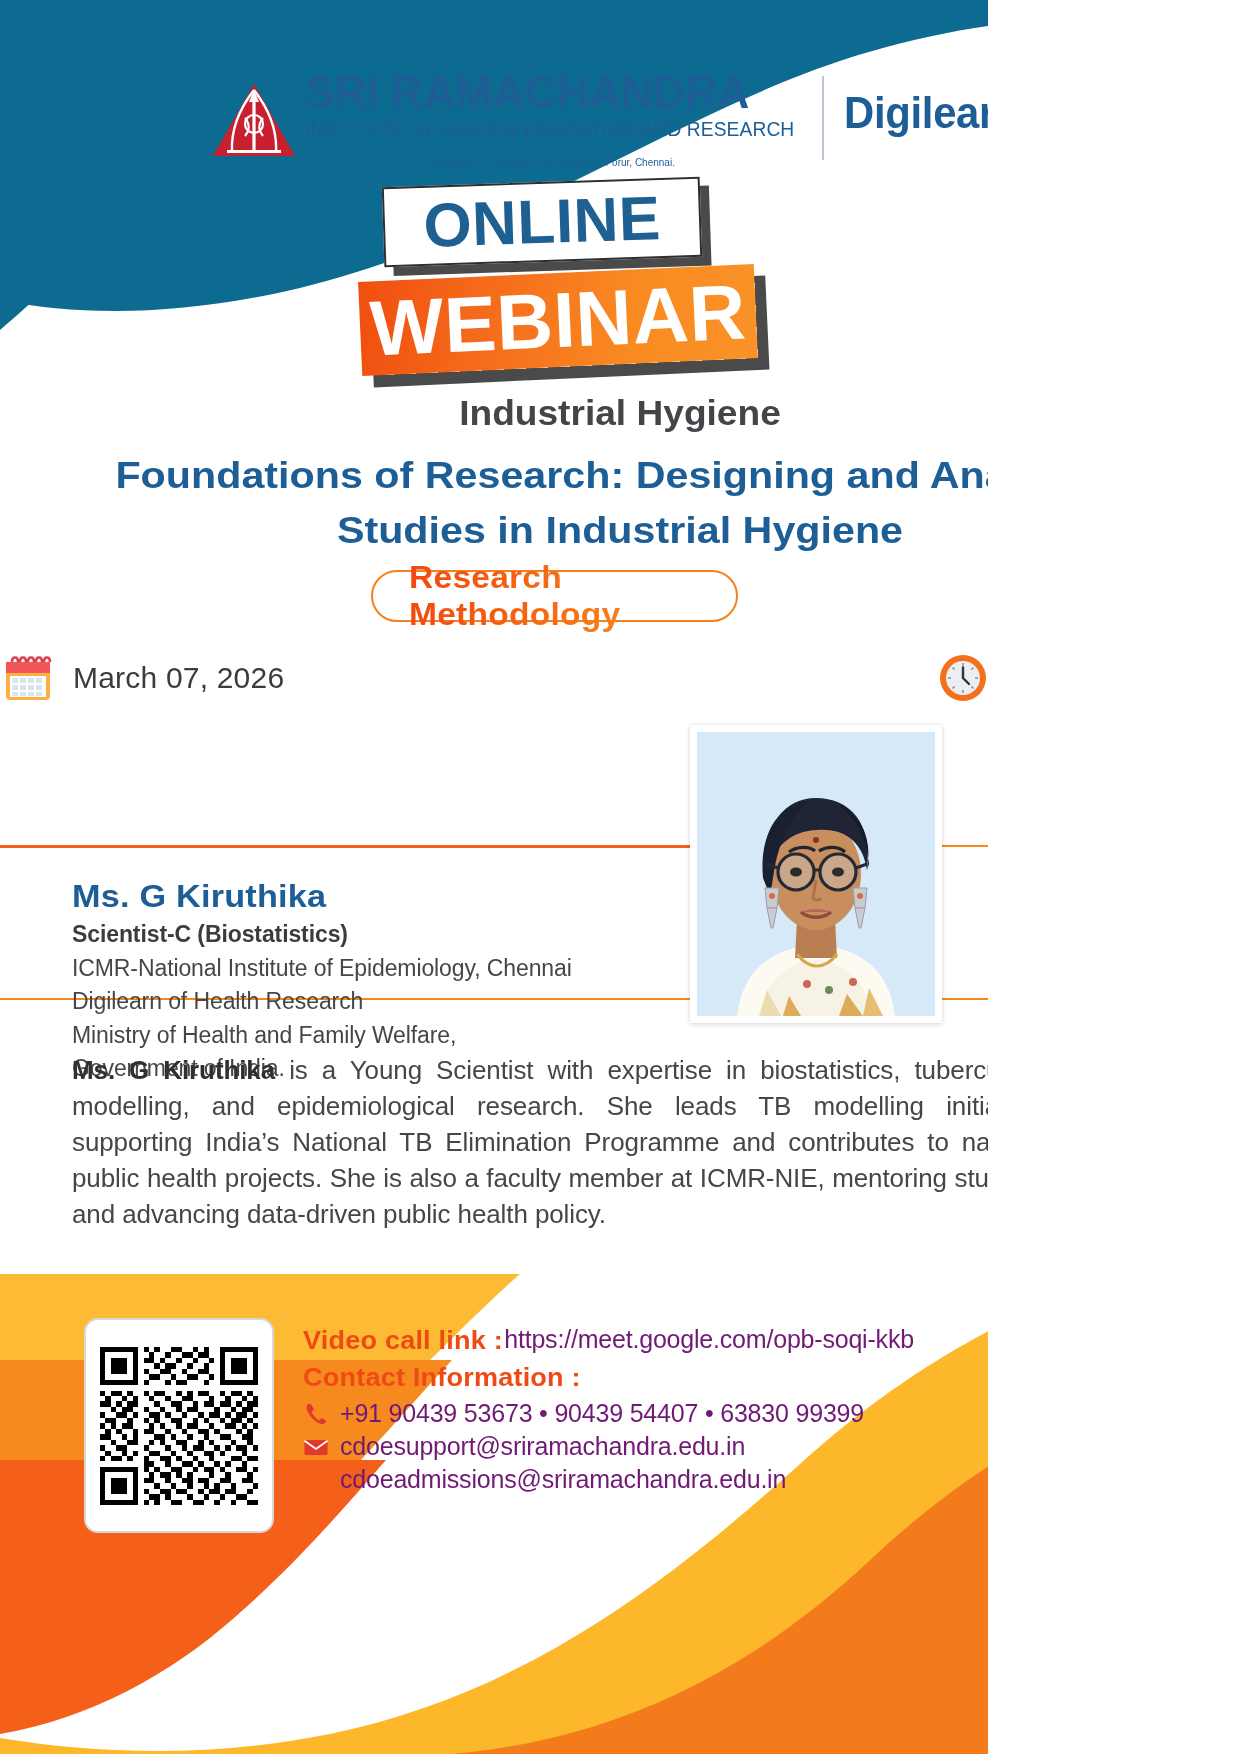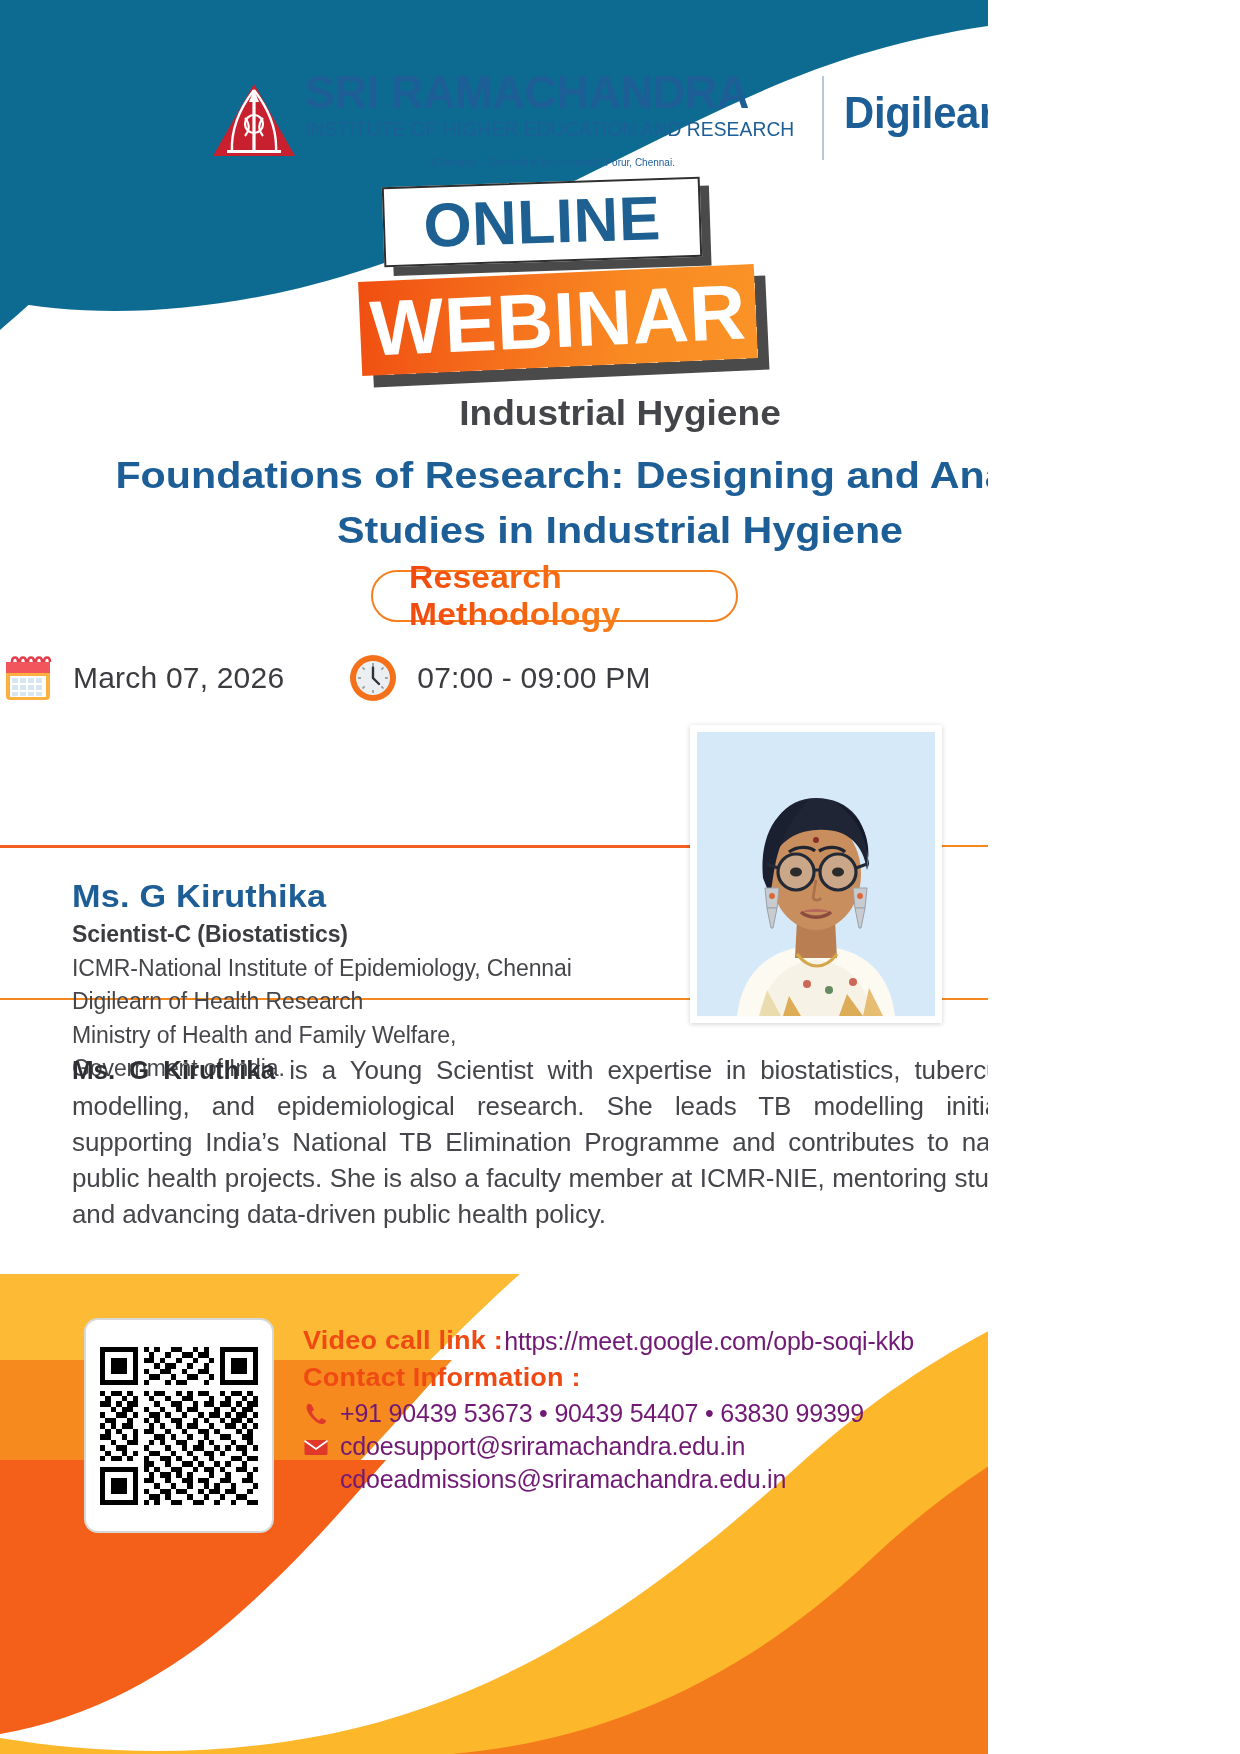--- a/index.html
+++ b/index.html
@@ -111,21 +111,21 @@
     font-family: "Liberation Sans Narrow", "Liberation Sans", sans-serif;
     font-size: 32px; font-weight: bold;
     background: linear-gradient(95deg, #f2480f 0%, #f4600f 30%, #f98a1e 75%, #fb9a26 100%);
     -webkit-background-clip: text; background-clip: text; color: transparent;
     letter-spacing: 0.2px; transform: scaleX(1.05);
   }
 
   
   .datetime {
     position: absolute; top: 650px; left: 0; width: 1240px;
-    display: flex; align-items: center; justify-content: flex-start; gap: 62px; z-index: 6;
+    display: flex; align-items: center; justify-content: space-between; gap: 62px; z-index: 6;
   }
   .dt-item { display: flex; align-items: center; gap: 17px; }
   .dt-item .label {
     font-size: 30px; color: #3b3c40; letter-spacing: 0.2px;
   }
   .cal-icon { width: 56px; height: 56px; position: relative; }
   .clock-icon { width: 54px; height: 54px; }
 
   
   .spk-frame {
@@ -175,21 +175,21 @@
   .qr-box {
     position: absolute; left: 84px; top: 1318px;
     width: 190px; height: 215px;
     background: #ffffff; border: 2px solid #d8d8d8; border-radius: 14px;
     display: flex; align-items: center; justify-content: center; z-index: 7;
   }
   .qr-grid { width: 158px; height: 158px; }
 
   
   .contact { position: absolute; left: 303px; top: 1325px; z-index: 7; }
-  .c-line { display: flex; align-items: flex-end; gap: 9px; margin-bottom: 6px; }
+  .c-line { display: flex; align-items: flex-start; gap: 9px; margin-bottom: 6px; }
   .c-key {
     font-family: "Liberation Sans Narrow", "Liberation Sans", sans-serif;
     font-size: 26px; font-weight: bold; color: #f04a14;
     letter-spacing: 0.2px; white-space: nowrap; transform: scaleX(1.04);
     transform-origin: left;
   }
   .c-val { font-size: 25px; color: #701a75; letter-spacing: -0.2px; white-space: nowrap; }
   .c-row { display: flex; align-items: center; gap: 11px; margin-bottom: 4px; }
   .ic { width: 26px; height: 26px; flex: 0 0 auto; }
   .c-mail-2 { margin-left: 37px; }

